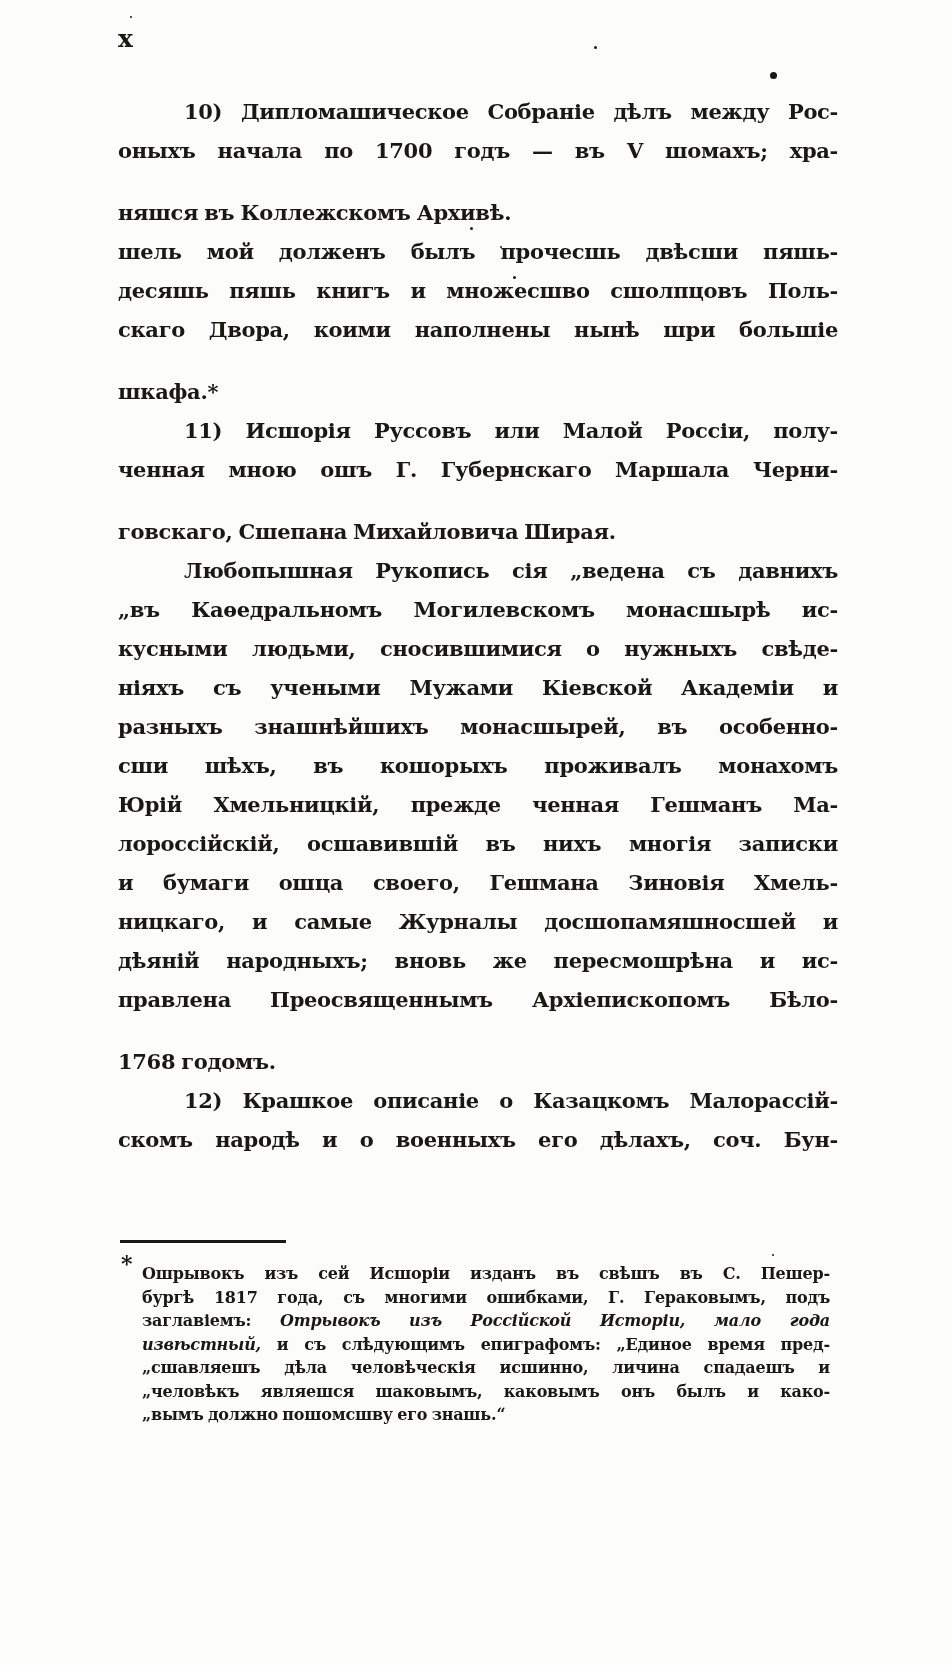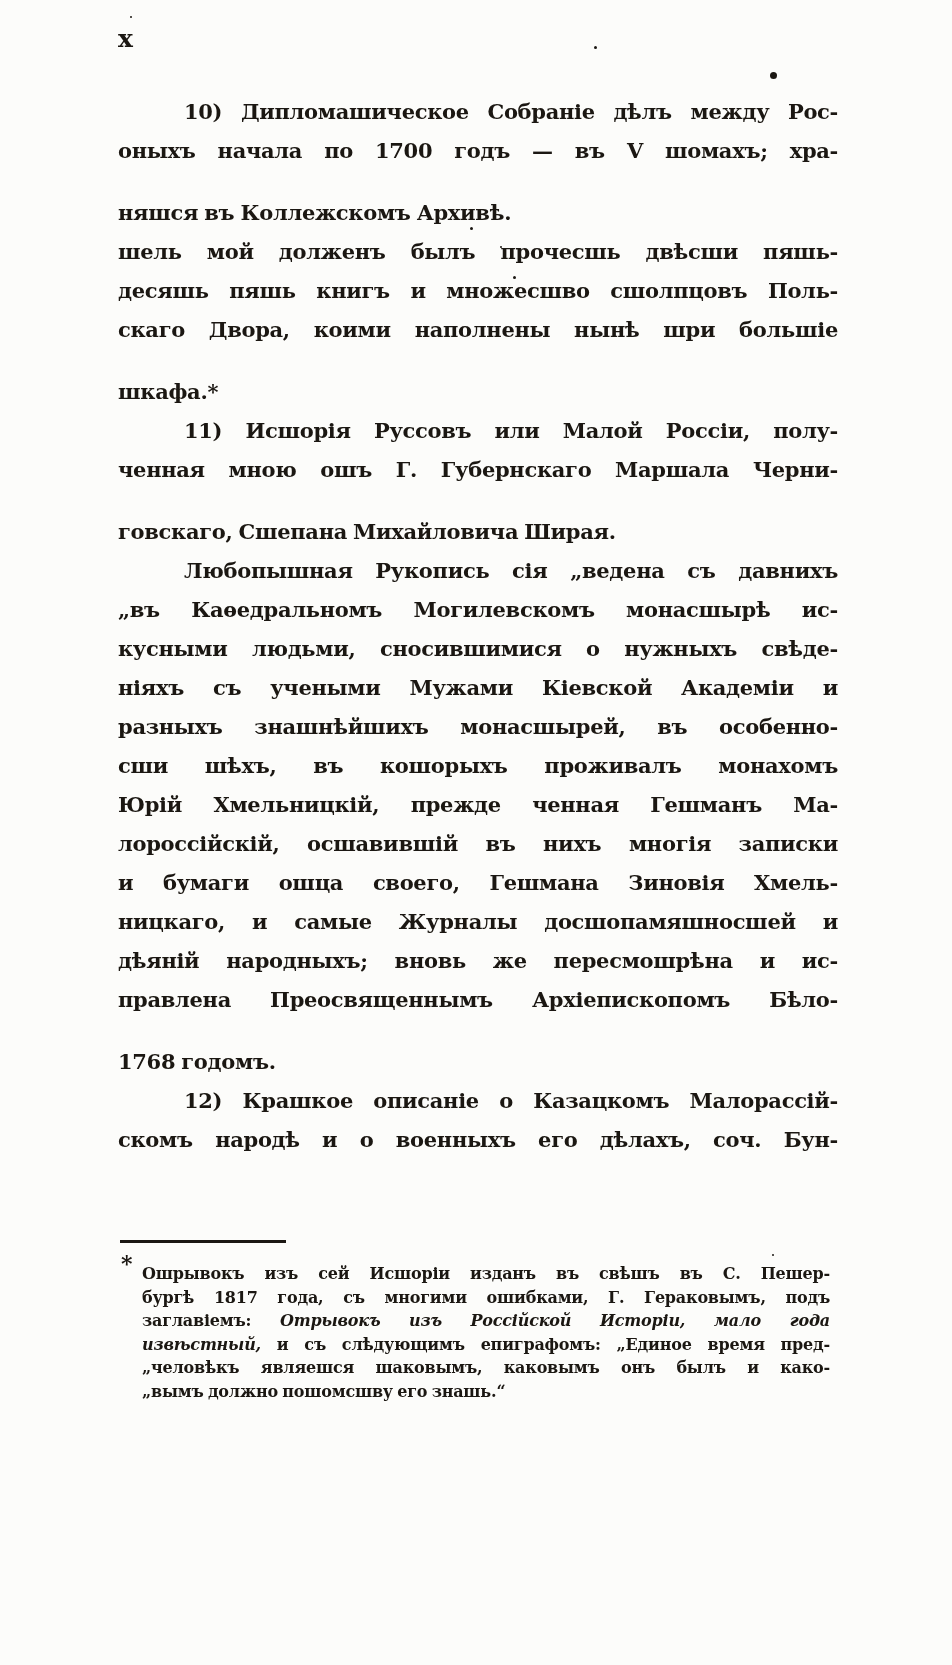--- a/index.html
+++ b/index.html
@@ -85,20 +85,21 @@
     <div class="line">скомъ народѣ и о военныхъ его дѣлахъ, соч. Бун-</div>
   </div>
 
 <div id="footnote-rule"></div>
 <div id="footnote-marker">*</div>
 <div id="footnote">
     <div class="fline"><span>Ошрывокъ изъ сей Исшоріи изданъ въ свѣшъ въ С. Пешер-</span></div>
     <div class="fline"><span>бургѣ 1817 года, съ многими ошибками, Г. Гераковымъ, подъ</span></div>
     <div class="fline"><span>заглавіемъ: </span><span class="it">Отрывокъ изъ Россійской Исторіи, мало года</span></div>
     <div class="fline"><span class="it">извѣстный,</span><span> и съ слѣдующимъ епиграфомъ: „Единое время пред-</span></div>
+    <div class="fline"><span>„сшавляешъ дѣла человѣческія исшинно, личина спадаешъ и</span></div>
     <div class="fline"><span>„человѣкъ являешся шаковымъ, каковымъ онъ былъ и како-</span></div>
     <div class="fline last"><span>„вымъ должно пошомсшву его знашь.“</span></div>
   </div>
 
 <div class="speck" style="left: 770px; top: 72px; width: 7px; height: 7px;"></div>
 <div class="speck" style="left: 594px; top: 46px; width: 3px; height: 3px;"></div>
 <div class="speck" style="left: 470px; top: 227px; width: 3px; height: 3px;"></div>
 <div class="speck" style="left: 500px; top: 246px; width: 2px; height: 2px;"></div>
 <div class="speck" style="left: 513px; top: 276px; width: 3px; height: 3px;"></div>
 <div class="speck" style="left: 772px; top: 1254px; width: 2px; height: 2px;"></div>

